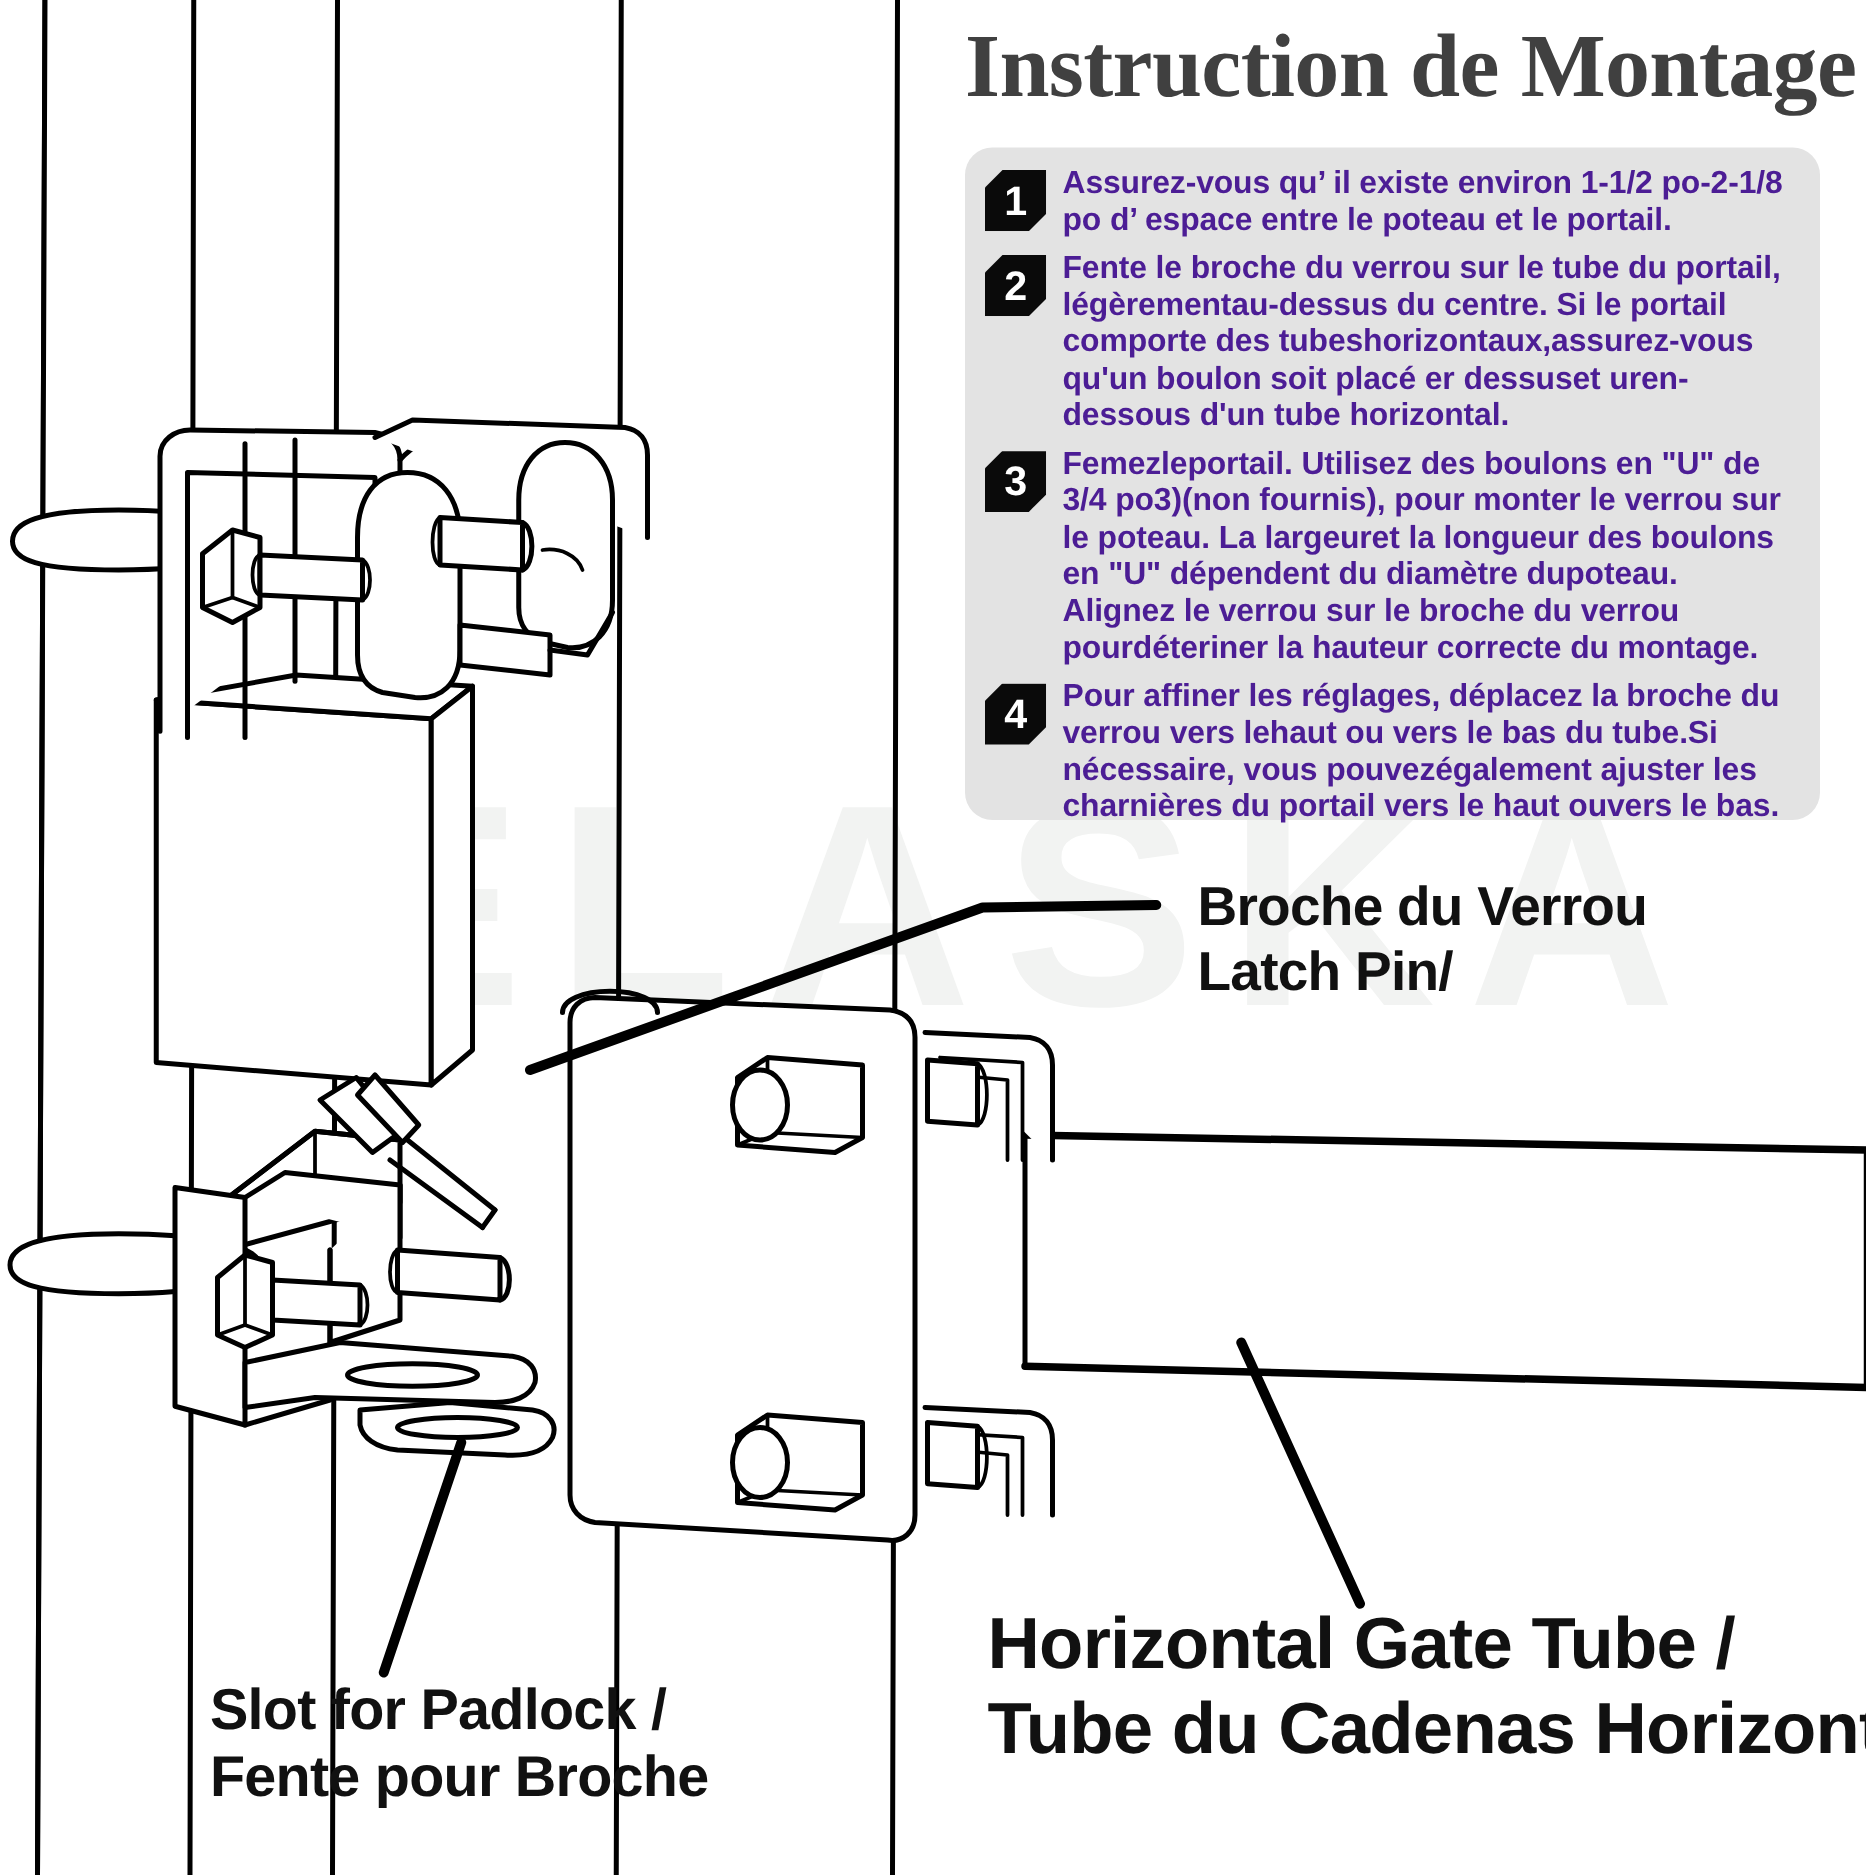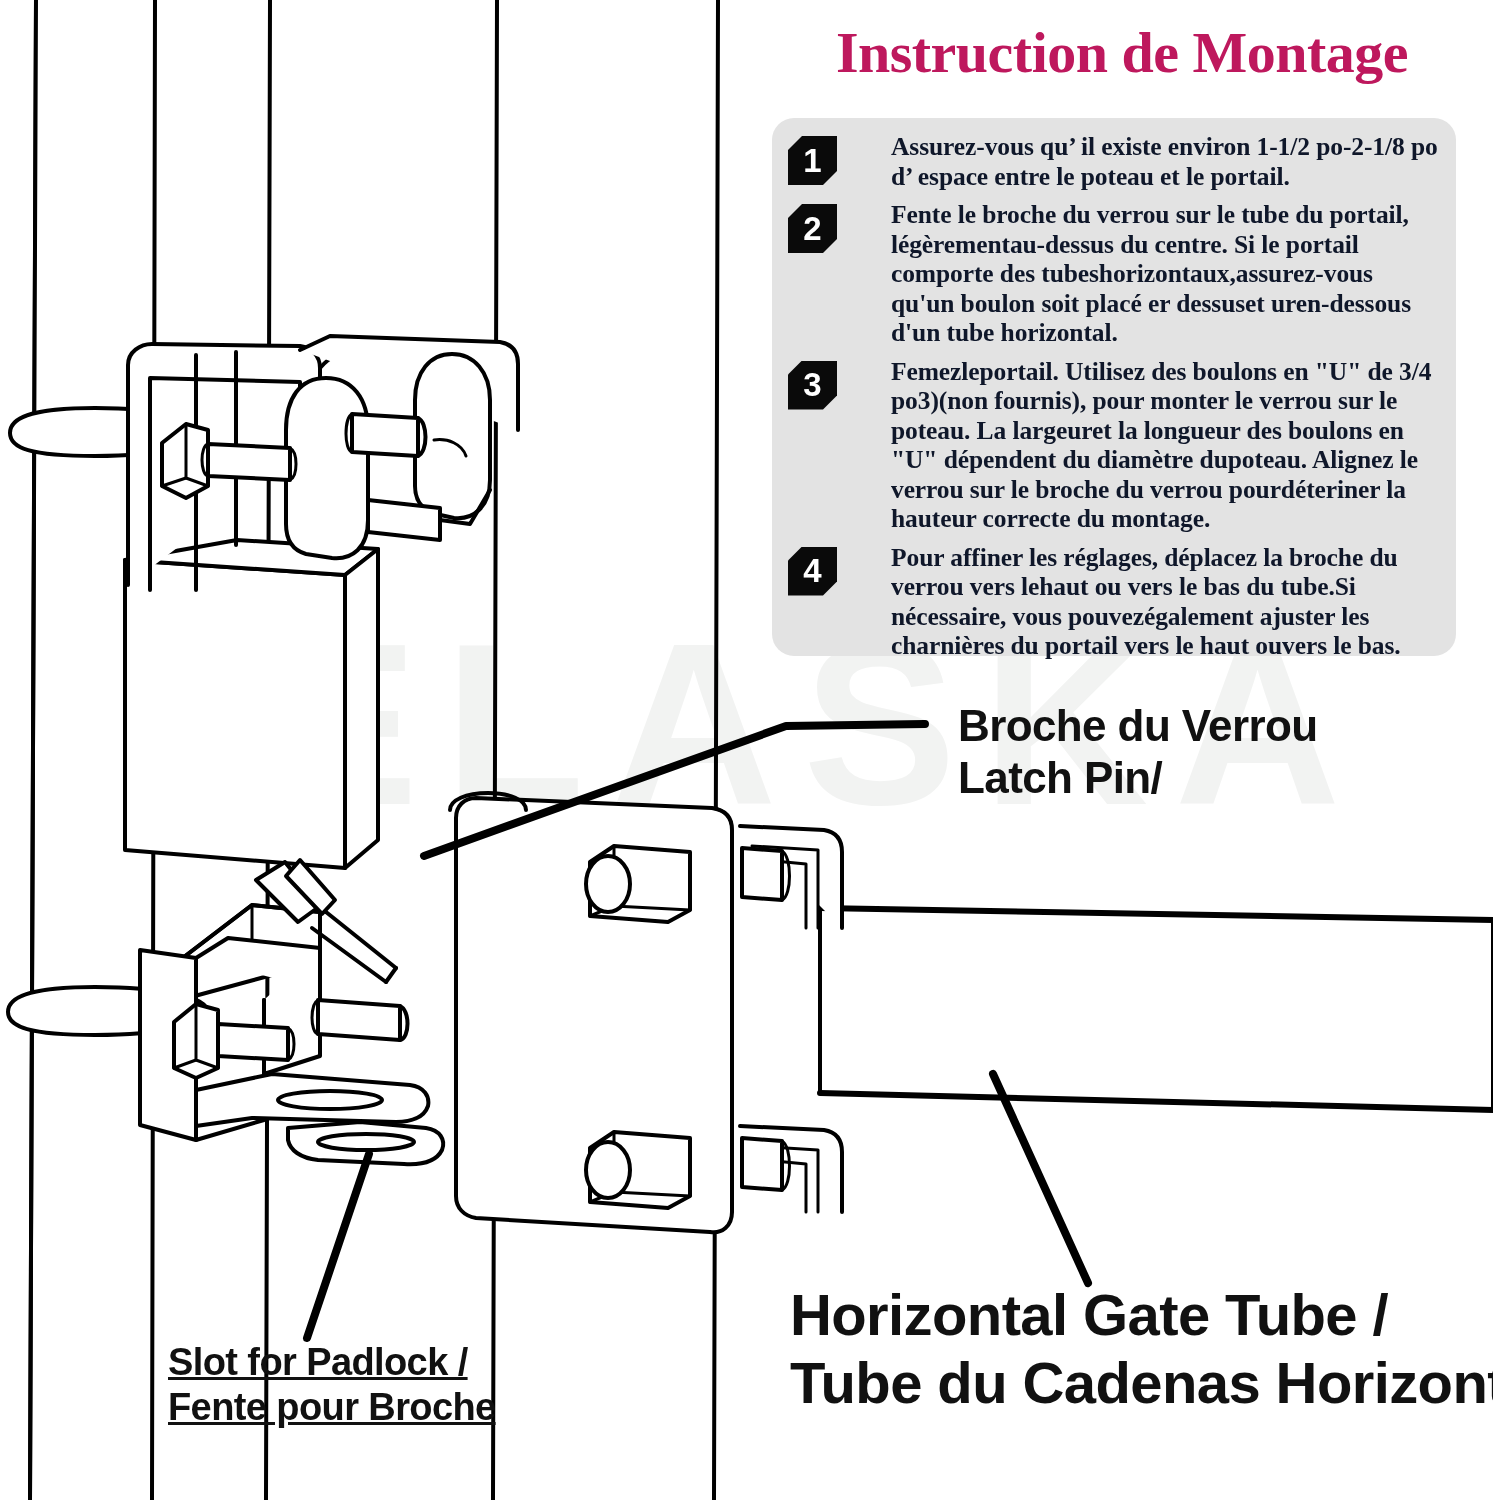--- a/index.html
+++ b/index.html
@@ -29,42 +29,42 @@
   .step{display:flex;align-items:flex-start;margin-bottom:9px;}
   .step:last-child{margin-bottom:0;}
   .badge{
     flex:0 0 auto;width:49px;height:49px;background:#0a0a0a;color:#ffffff;
     font-family:"Liberation Sans", sans-serif;font-weight:700;font-size:33px;
     display:flex;align-items:center;justify-content:center;
     margin-right:13px;margin-top:4px;
     clip-path:polygon(14px 0,100% 0,100% 35px,35px 100%,0 100%,0 14px);
   }
   .step-text{
-    font-family:Liberation Serif, serif;
+    font-family:Liberation Sans, sans-serif;
     font-weight:700;font-size:25.5px;line-height:29.5px;
-    color:#0f172a;letter-spacing:-0.1px;margin-left:41px;
+    color:#4c1d95;letter-spacing:-0.1px;
   }
 
   
   #headline{
     position:absolute;left:772px;top:22px;width:700px;
     font-family:"Liberation Serif", serif;font-weight:700;
-    font-size:58px;line-height:62px;color:#be185d;
+    font-size:72px;line-height:62px;color:#404040;
     text-align:center;letter-spacing:-0.5px;white-space:nowrap;
   }
 
   
   .callout{
     position:absolute;
     font-family:"Liberation Sans", sans-serif;font-weight:700;
     color:#111111;line-height:1.18;letter-spacing:-0.6px;
   }
   #callout-latch{left:958px;top:700px;font-size:44px;}
   #callout-tube{left:790px;top:1281px;font-size:58px;}
-  #callout-slot{left:168px;top:1340px;font-size:38px;text-decoration:underline;}
+  #callout-slot{left:168px;top:1340px;font-size:46px;}
   .callout .ln{display:block;white-space:nowrap;}
 </style>
 </head>
 <body>
 
 <div id="stage">
 
   <div id="watermark">GELASKA</div>
 
   <svg class="layer" viewBox="0 0 1493 1500" xmlns="http://www.w3.org/2000/svg">

